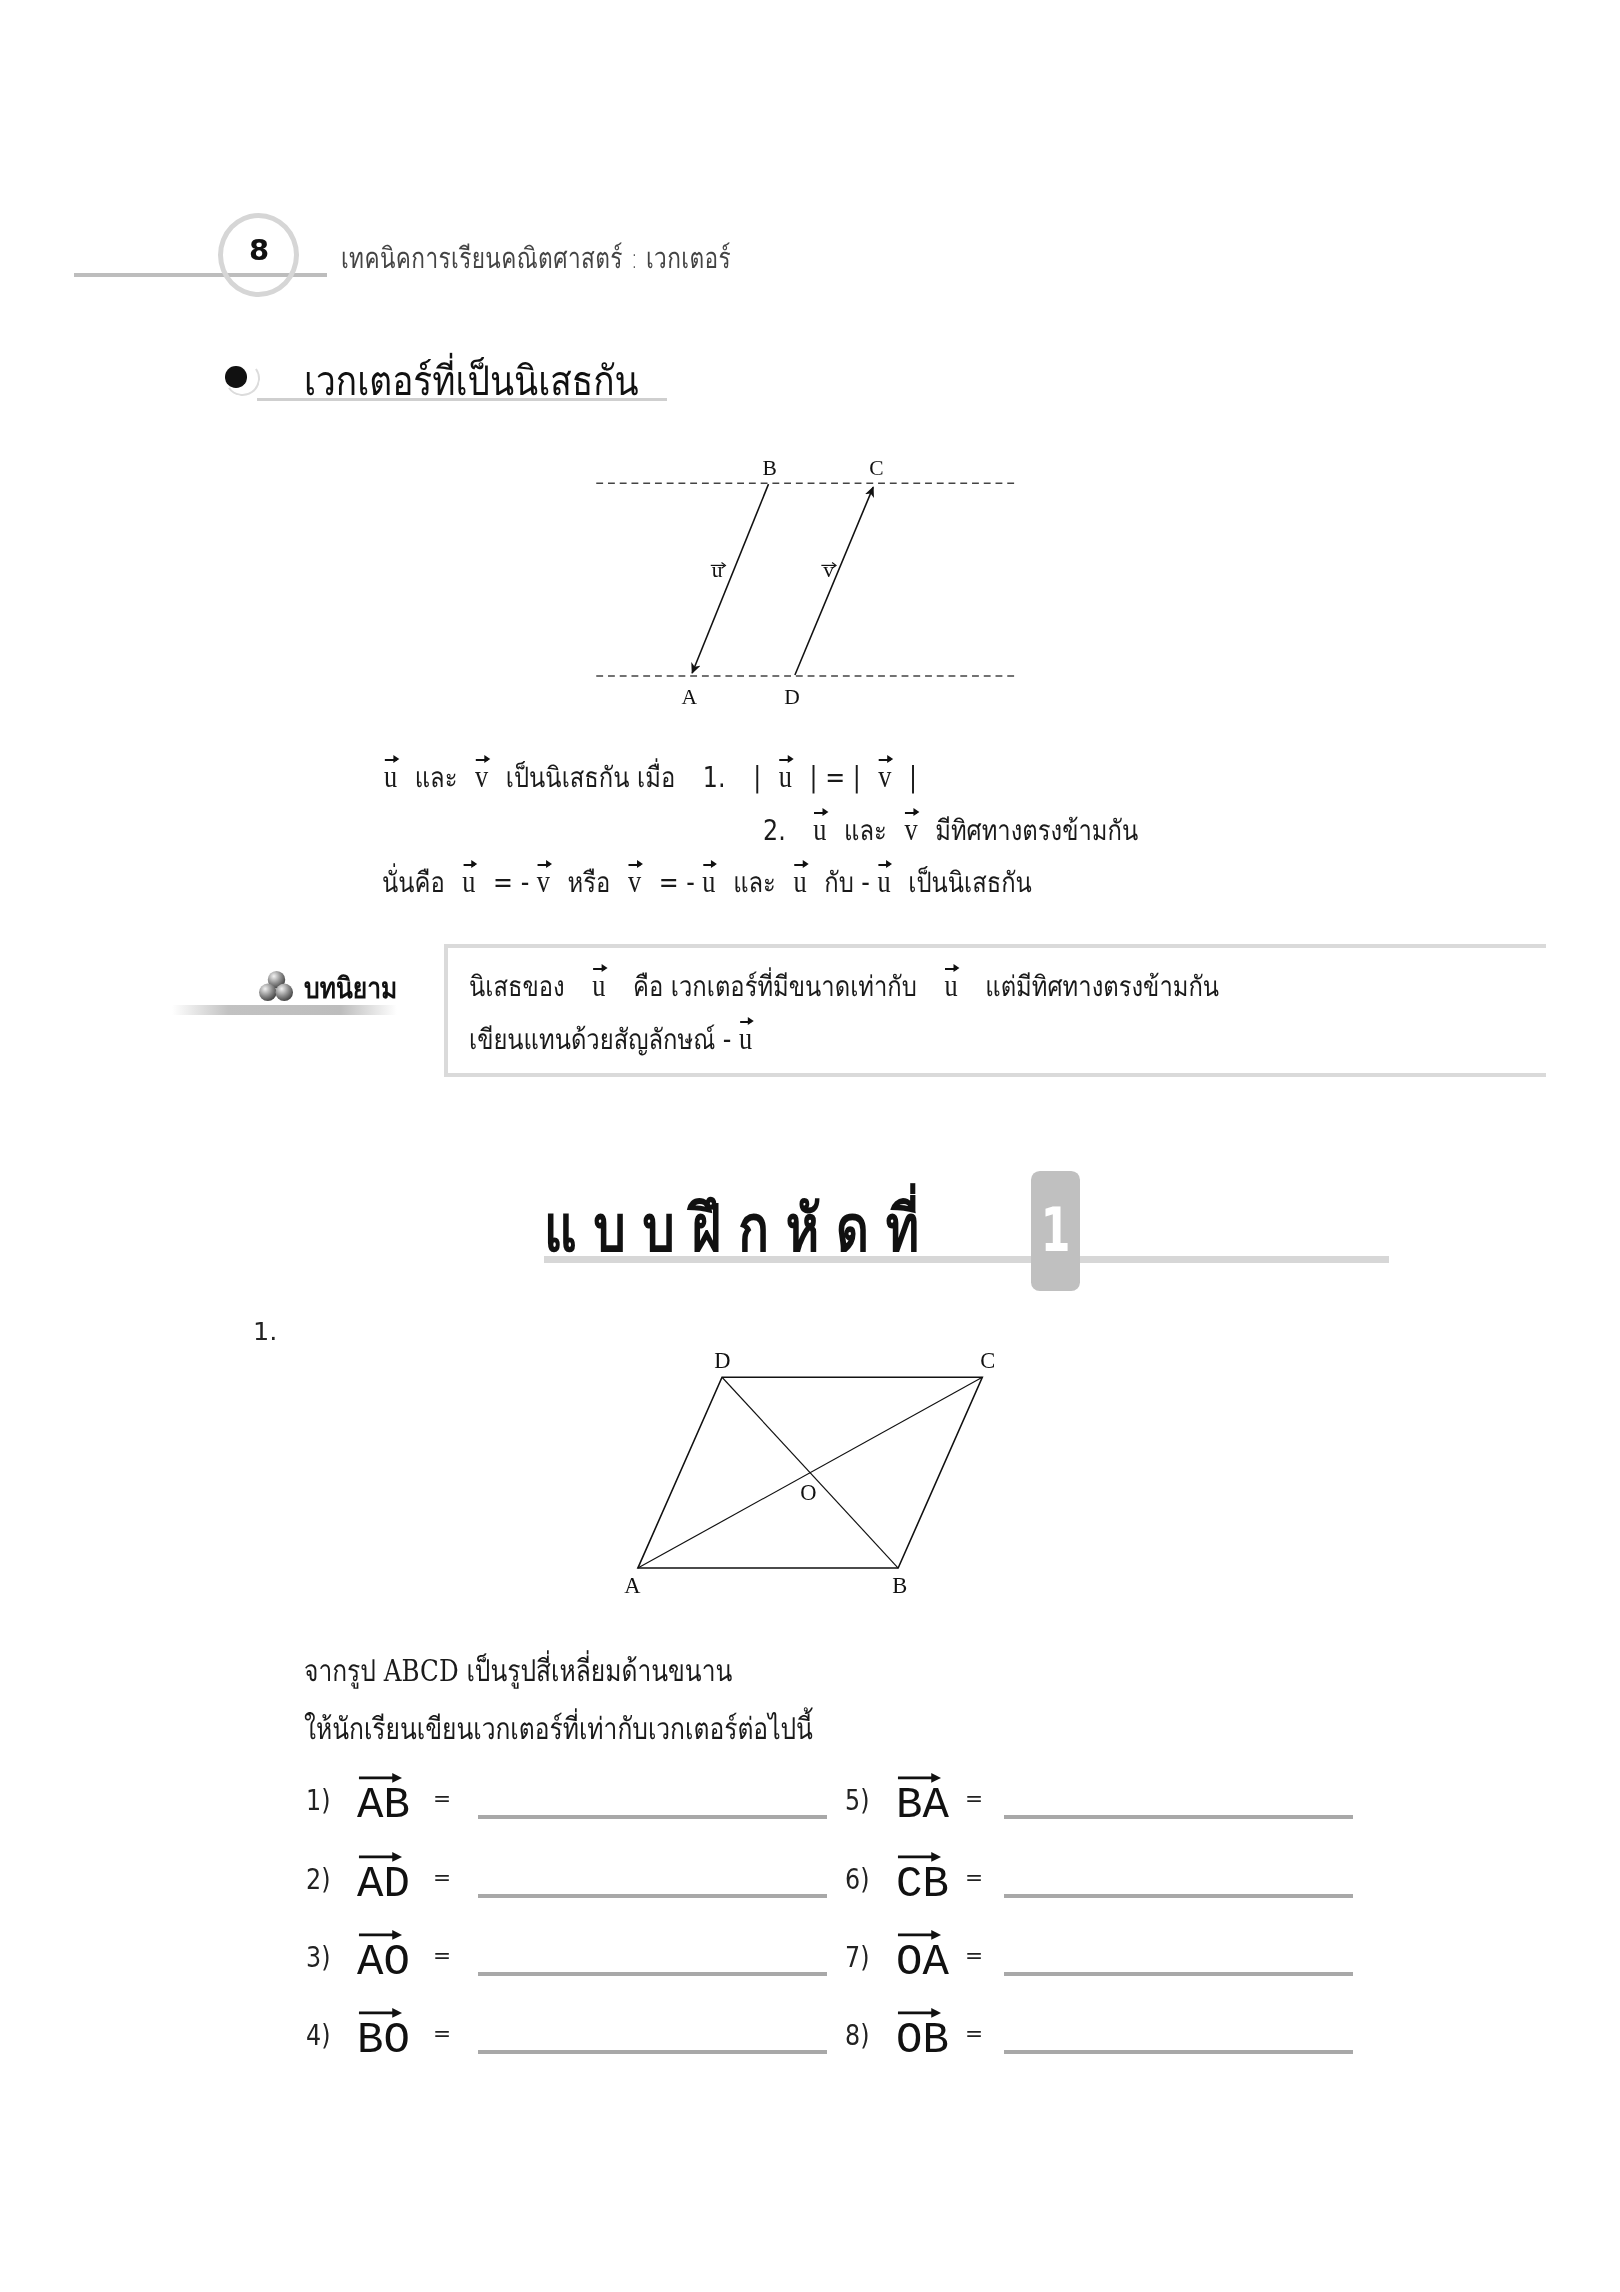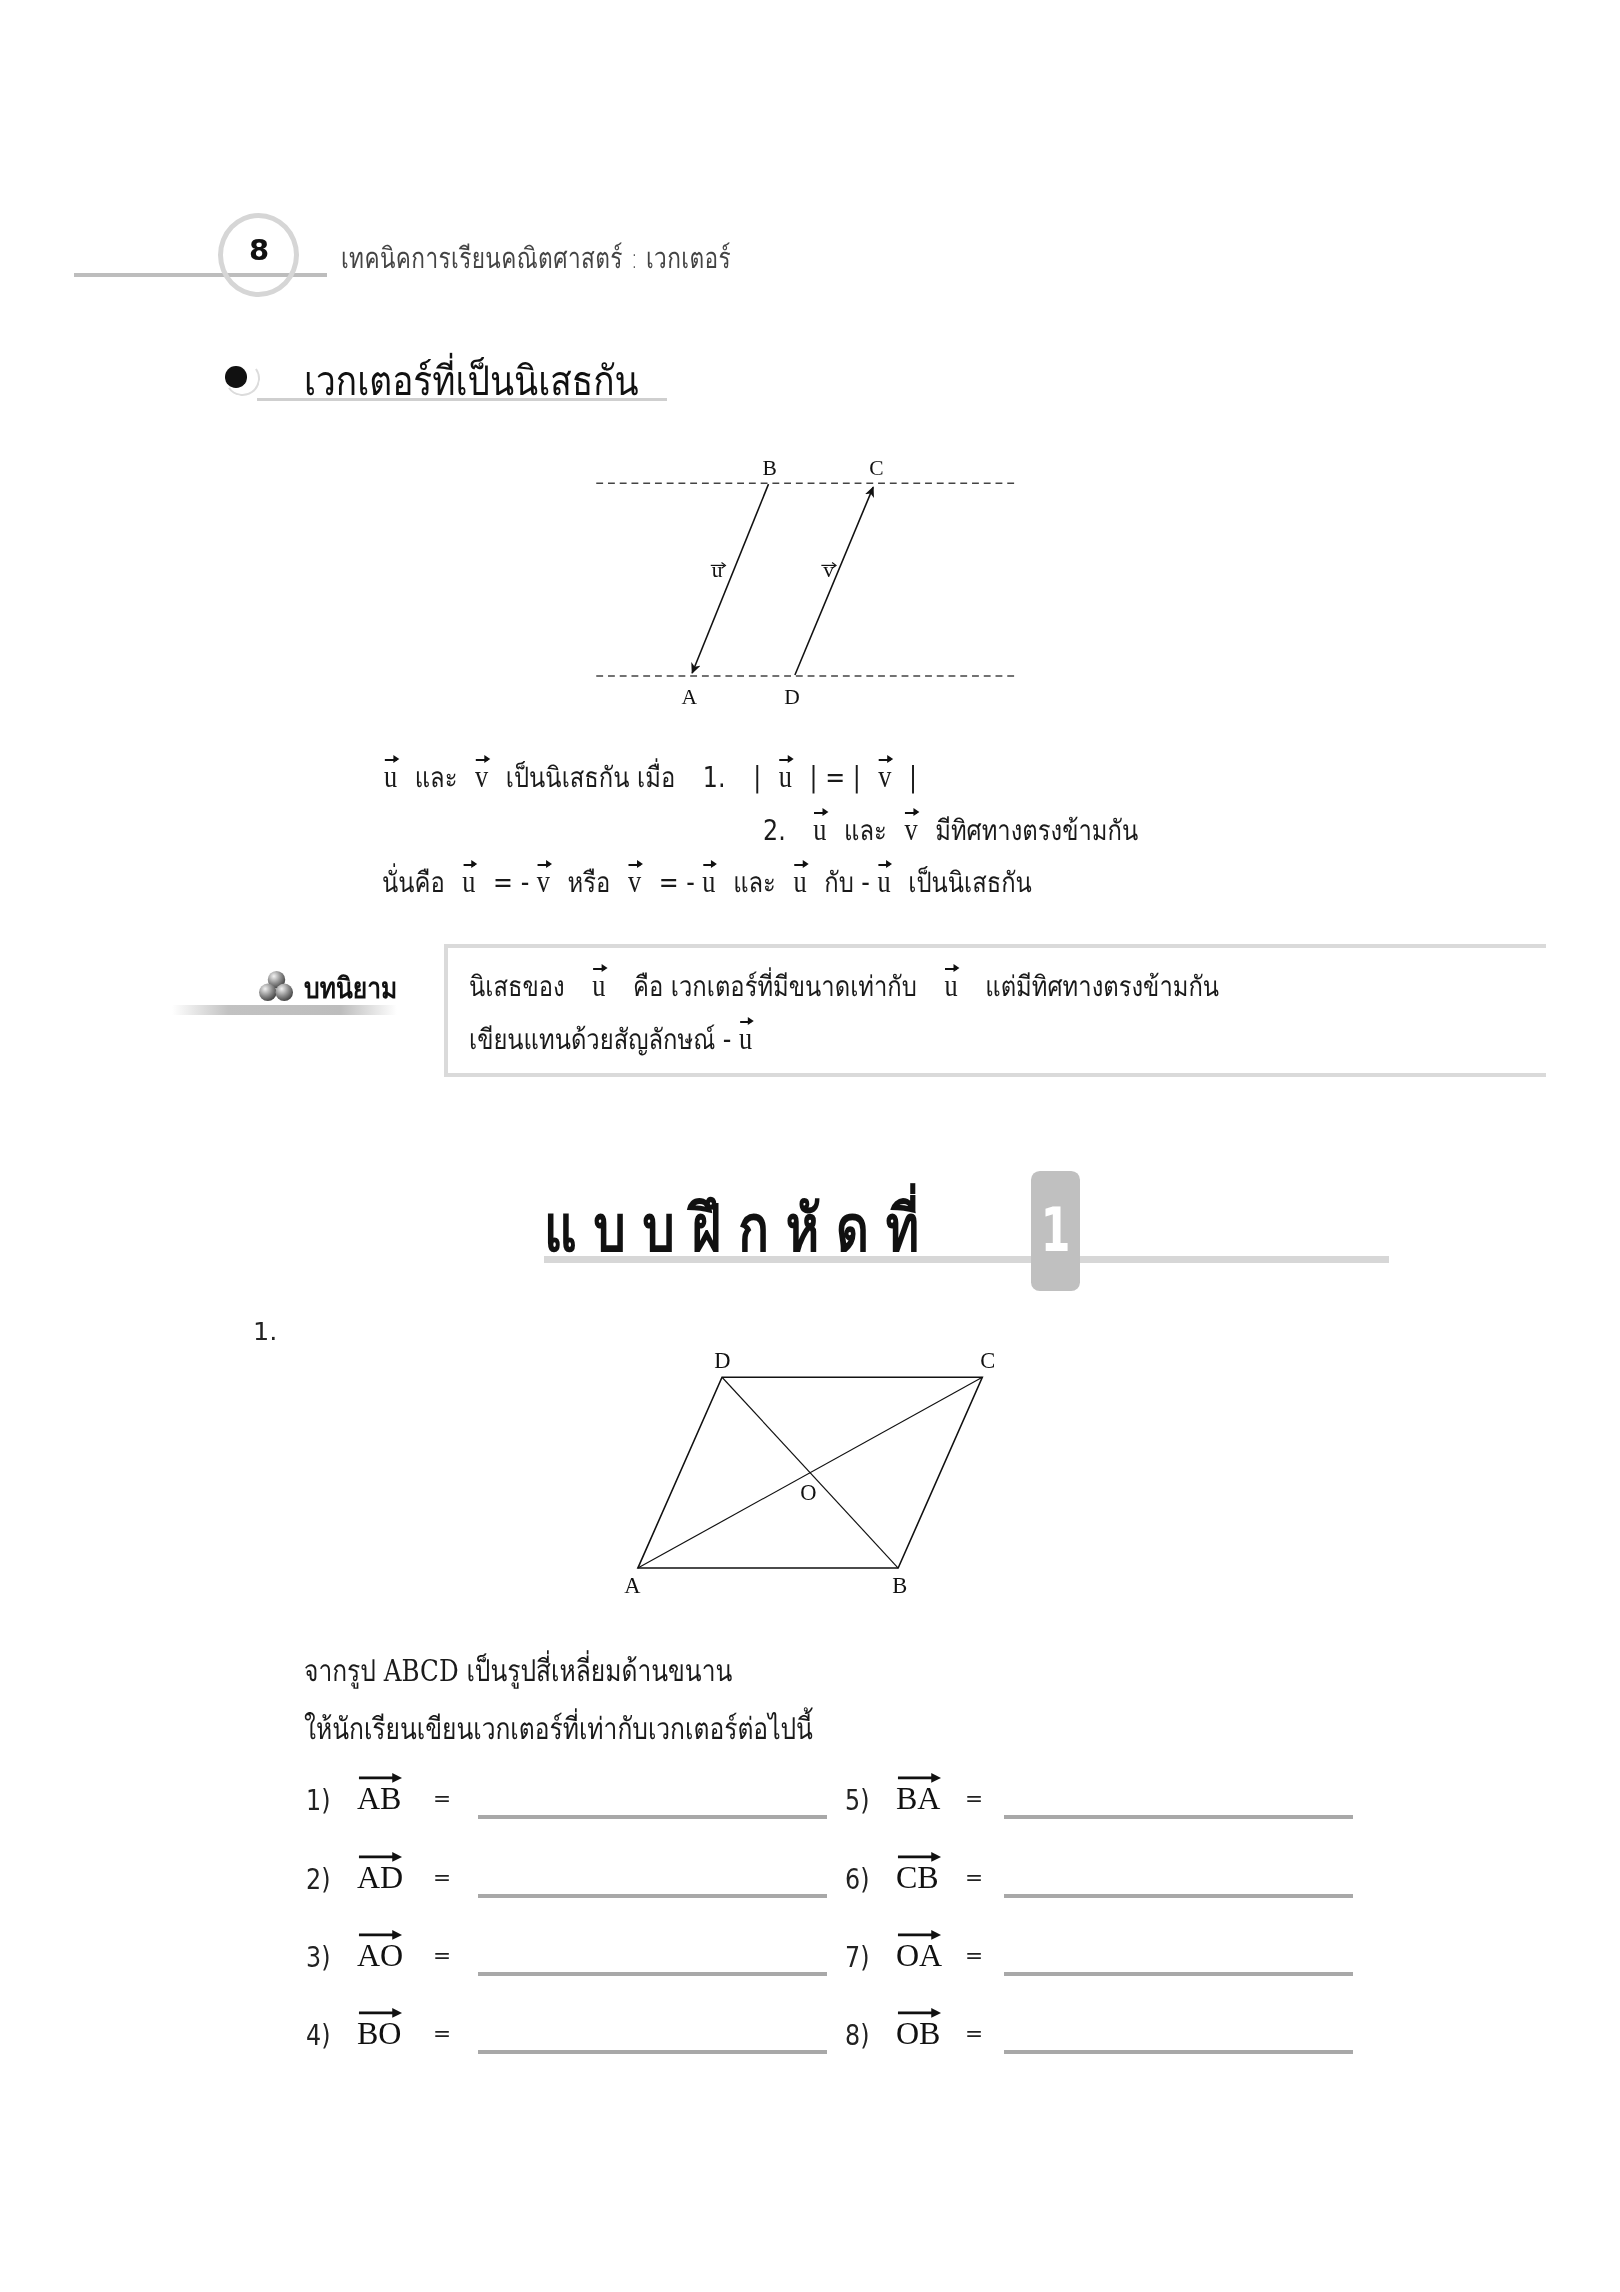--- a/index.html
+++ b/index.html
@@ -42,21 +42,21 @@
     .ex-badge { left: 1031px; top: 1171px; width: 49px; height: 120px; background: #c0c0c0; border-radius: 8.8px; }
     .ex-badge-num { left: 1031px; top: 1194px; width: 49px; text-align: center; font-family: "DejaVu Sans", sans-serif; font-weight: bold; font-size: 61px; color: #ffffff; transform: scaleX(0.7); }
 
     .q-num { left: 253px; top: 1316px; font-family: "DejaVu Sans", sans-serif; font-size: 25.5px; color: #222; }
 
     .instr { left: 304px; font-family: "DejaVu Serif", serif; font-size: 30px; color: #1a1a1a; white-space: nowrap; transform: scaleX(0.82); transform-origin: left center; }
 
     
     .ans-row { position: absolute; height: 55px; width: 529px; }
     .ans-num { position: absolute; left: 0; top: 11.8px; font-family: "DejaVu Sans", sans-serif; font-size: 28px; color: #222; transform: scaleX(0.85); transform-origin: left center; }
-    .ans-vec { position: absolute; left: 51px; top: 7.8px; font-family: Liberation Serif, serif; font-size: 32px; color: #111; }
+    .ans-vec { position: absolute; left: 51px; top: 7.8px; font-family: Liberation Mono, monospace; font-size: 44px; color: #111; }
     .ans-vec-arrow { position: absolute; left: 51px; top: 0px; width: 47px; height: 11.8px; }
     .ans-eq { position: absolute; left: 127px; top: 13.7px; font-family: "DejaVu Sans", sans-serif; font-size: 21.6px; color: #222; }
     .ans-blank { position: absolute; left: 172px; top: 43px; width: 345px; height: 2px; background: #a8a8a8; border: none; outline: none; }
   </style>
 </head>
 <body>
 
 <div class="abs hdr-line"></div>
 <div class="abs hdr-circle"></div>
 <div class="abs hdr-num">8</div>

